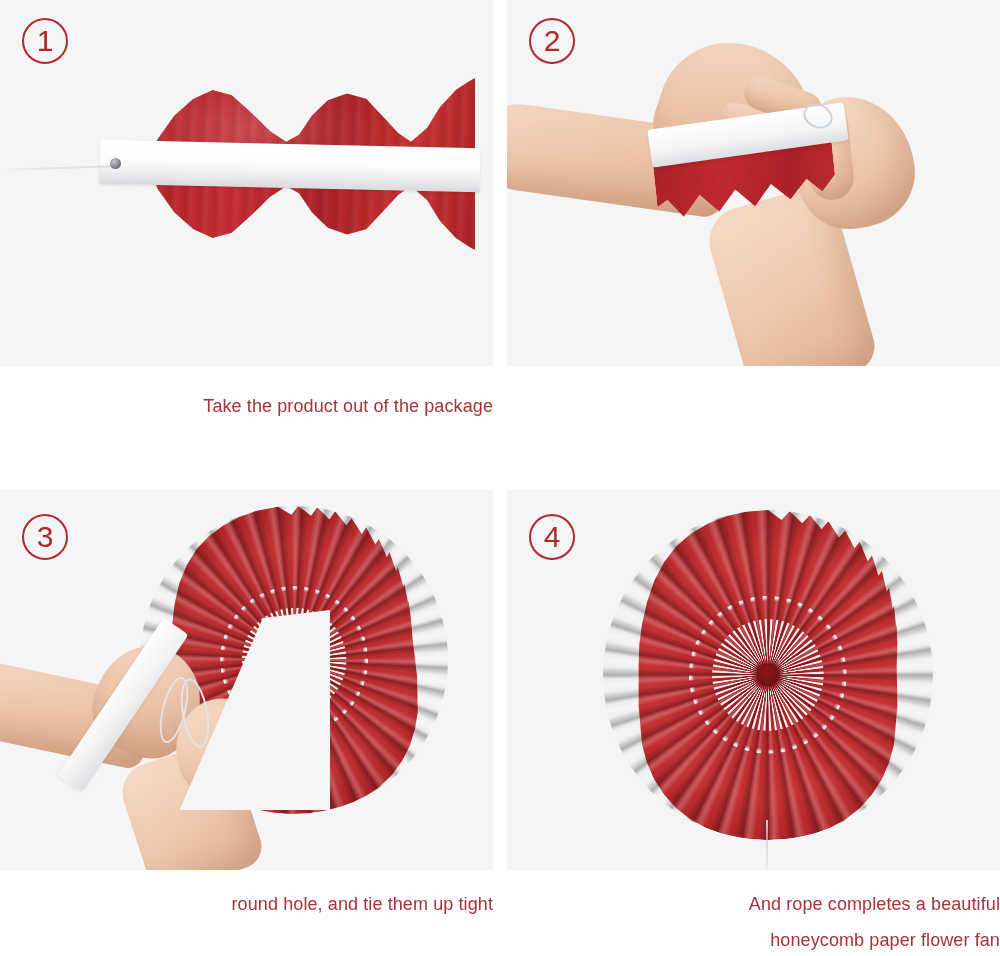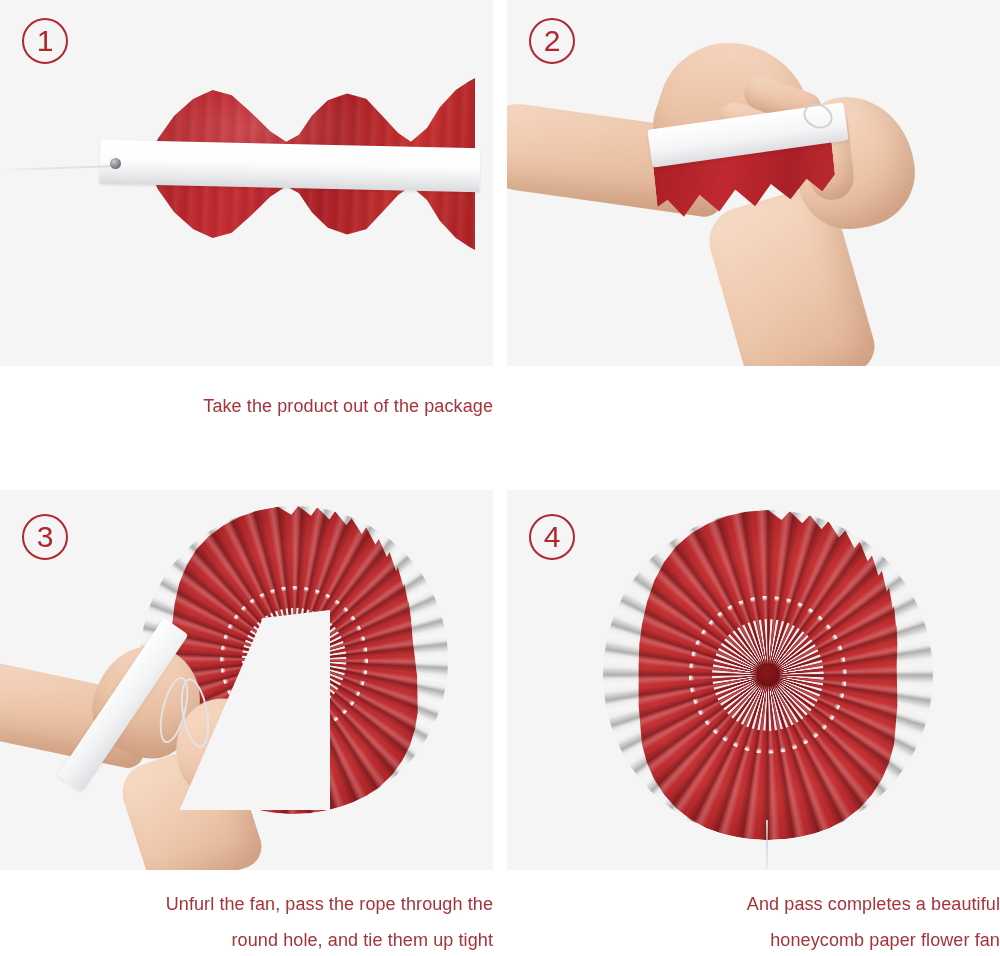--- a/index.html
+++ b/index.html
@@ -498,21 +498,20 @@
           <div class="strip3"></div>
           <div class="rope3a"></div>
           <div class="rope3b"></div>
           <div class="arm3-l skin-a"></div>
           <div class="hand3-l skin-a"></div>
           <div class="arm3-r skin-b"></div>
           <div class="hand3-r skin-b"></div>
         </div>
       </div>
       <div class="caption">
-        <div>Unfurl the fan, pass the rope through the</div>
         <div>round hole, and tie them up tight</div>
       </div>
     </div>
 
     <div class="cell cell-r2c2">
       <div class="panel">
         <div class="badge">4</div>
         <div class="photo">
           <div class="rosette fan4">
             <div class="disc"></div>
@@ -520,19 +519,19 @@
             <div class="pleats2"></div>
             <div class="ring-outer"></div>
             <div class="ring-inner"></div>
             <div class="core"></div>
             <div class="hub"></div>
           </div>
           <div class="tail4"></div>
         </div>
       </div>
       <div class="caption">
-        <div>And pass completes a beautiful</div>
+        <div>And rope completes a beautiful</div>
         <div>honeycomb paper flower fan</div>
       </div>
     </div>
 
   </div>
 </div>
 
 </body></html>

